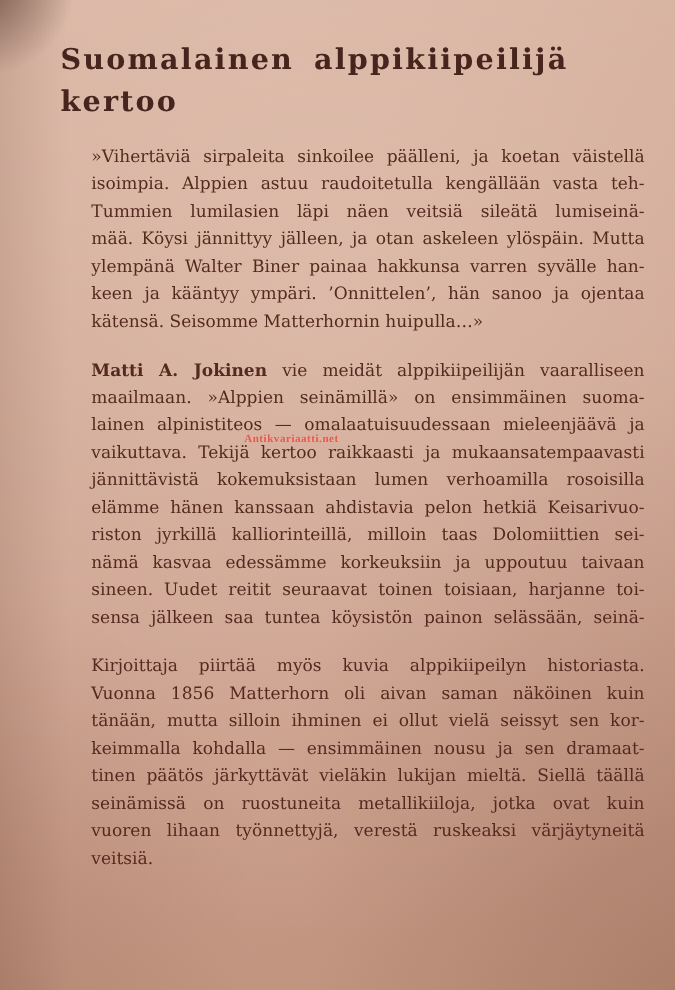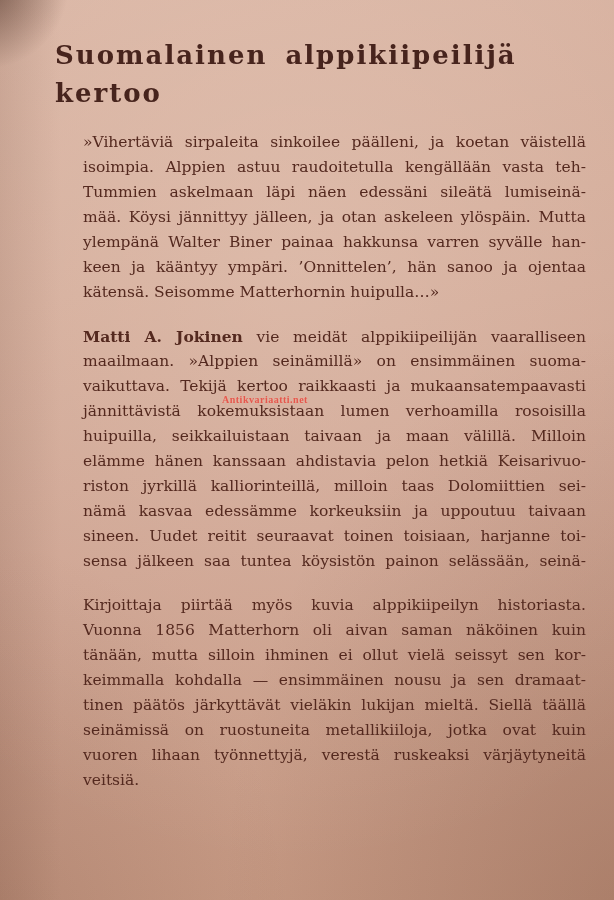--- a/index.html
+++ b/index.html
@@ -53,33 +53,33 @@
 <div class="title">
   <div>Suomalainen alppikiipeilijä</div>
   <div>kertoo</div>
 </div>
 
 <div class="content">
 
   <div class="para">
     <p class="line">»Vihertäviä sirpaleita sinkoilee päälleni, ja koetan väistellä</p>
     <p class="line">isoimpia. Alppien astuu raudoitetulla kengällään vasta teh-</p>
-    <p class="line">Tummien askelmaan läpi näen edessäni sileätä lumiseinä-</p>
+    <p class="line">Tummien lumilasien läpi näen veitsiä sileätä lumiseinä-</p>
     <p class="line">mää. Köysi jännittyy jälleen, ja otan askeleen ylöspäin. Mutta</p>
     <p class="line">ylempänä Walter Biner painaa hakkunsa varren syvälle han-</p>
     <p class="line">keen ja kääntyy ympäri. ’Onnittelen’, hän sanoo ja ojentaa</p>
     <p class="line last">kätensä. Seisomme Matterhornin huipulla…»</p>
   </div>
 
   <div class="para">
     <p class="line"><span class="bold">Matti A. Jokinen</span><span> vie meidät alppikiipeilijän vaaralliseen</span></p>
     <p class="line">maailmaan. »Alppien seinämillä» on ensimmäinen suoma-</p>
+    <p class="line">lainen alpinistiteos — omalaatuisuudessaan mieleenjäävä ja</p>
     <p class="line">vaikuttava. Tekijä kertoo raikkaasti ja mukaansatempaavasti</p>
     <p class="line">jännittävistä kokemuksistaan lumen verhoamilla rosoisilla</p>
-    <p class="line">huipuilla, seikkailuistaan taivaan ja maan välillä. Milloin</p>
     <p class="line">elämme hänen kanssaan ahdistavia pelon hetkiä Keisarivuo-</p>
     <p class="line">riston jyrkillä kalliorinteillä, milloin taas Dolomiittien sei-</p>
     <p class="line">nämä kasvaa edessämme korkeuksiin ja uppoutuu taivaan</p>
     <p class="line">sineen. Uudet reitit seuraavat toinen toisiaan, harjanne toi-</p>
     <p class="line">sensa jälkeen saa tuntea köysistön painon selässään, seinä-</p>
   </div>
 
   <div class="para">
     <p class="line">Kirjoittaja piirtää myös kuvia alppikiipeilyn historiasta.</p>
     <p class="line">Vuonna 1856 Matterhorn oli aivan saman näköinen kuin</p>

